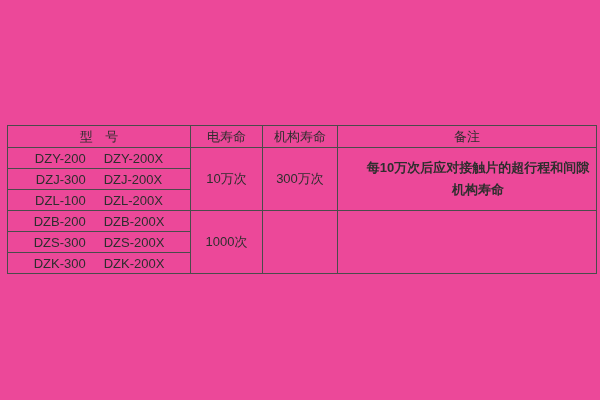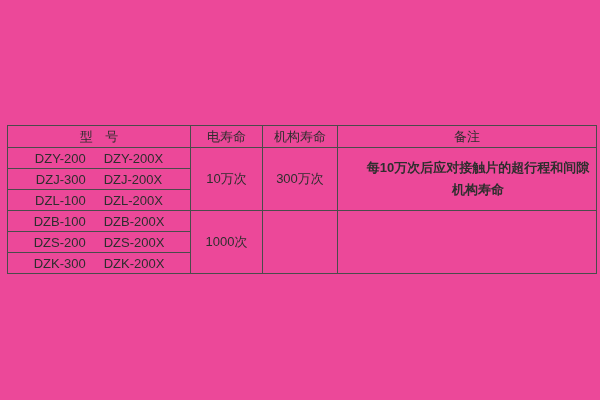--- a/index.html
+++ b/index.html
@@ -104,37 +104,37 @@
         <div class="model-pair">
           <span>DZL-100</span>
           <span>DZL-200X</span>
         </div>
       </td>
     </tr>
 
     <tr class="r">
       <td>
         <div class="model-pair">
-          <span>DZB-100</span>
+          <span>DZB-200</span>
           <span>DZB-200X</span>
         </div>
       </td>
       <td rowspan="3">1000次</td>
       <td rowspan="3"></td>
       <td rowspan="3" class="remark-cell">
         <div class="remark-inner">
           <div></div>
           <div></div>
         </div>
       </td>
     </tr>
     <tr class="r">
       <td>
         <div class="model-pair">
-          <span>DZS-200</span>
+          <span>DZS-300</span>
           <span>DZS-200X</span>
         </div>
       </td>
     </tr>
     <tr class="r">
       <td>
         <div class="model-pair">
           <span>DZK-300</span>
           <span>DZK-200X</span>
         </div>

